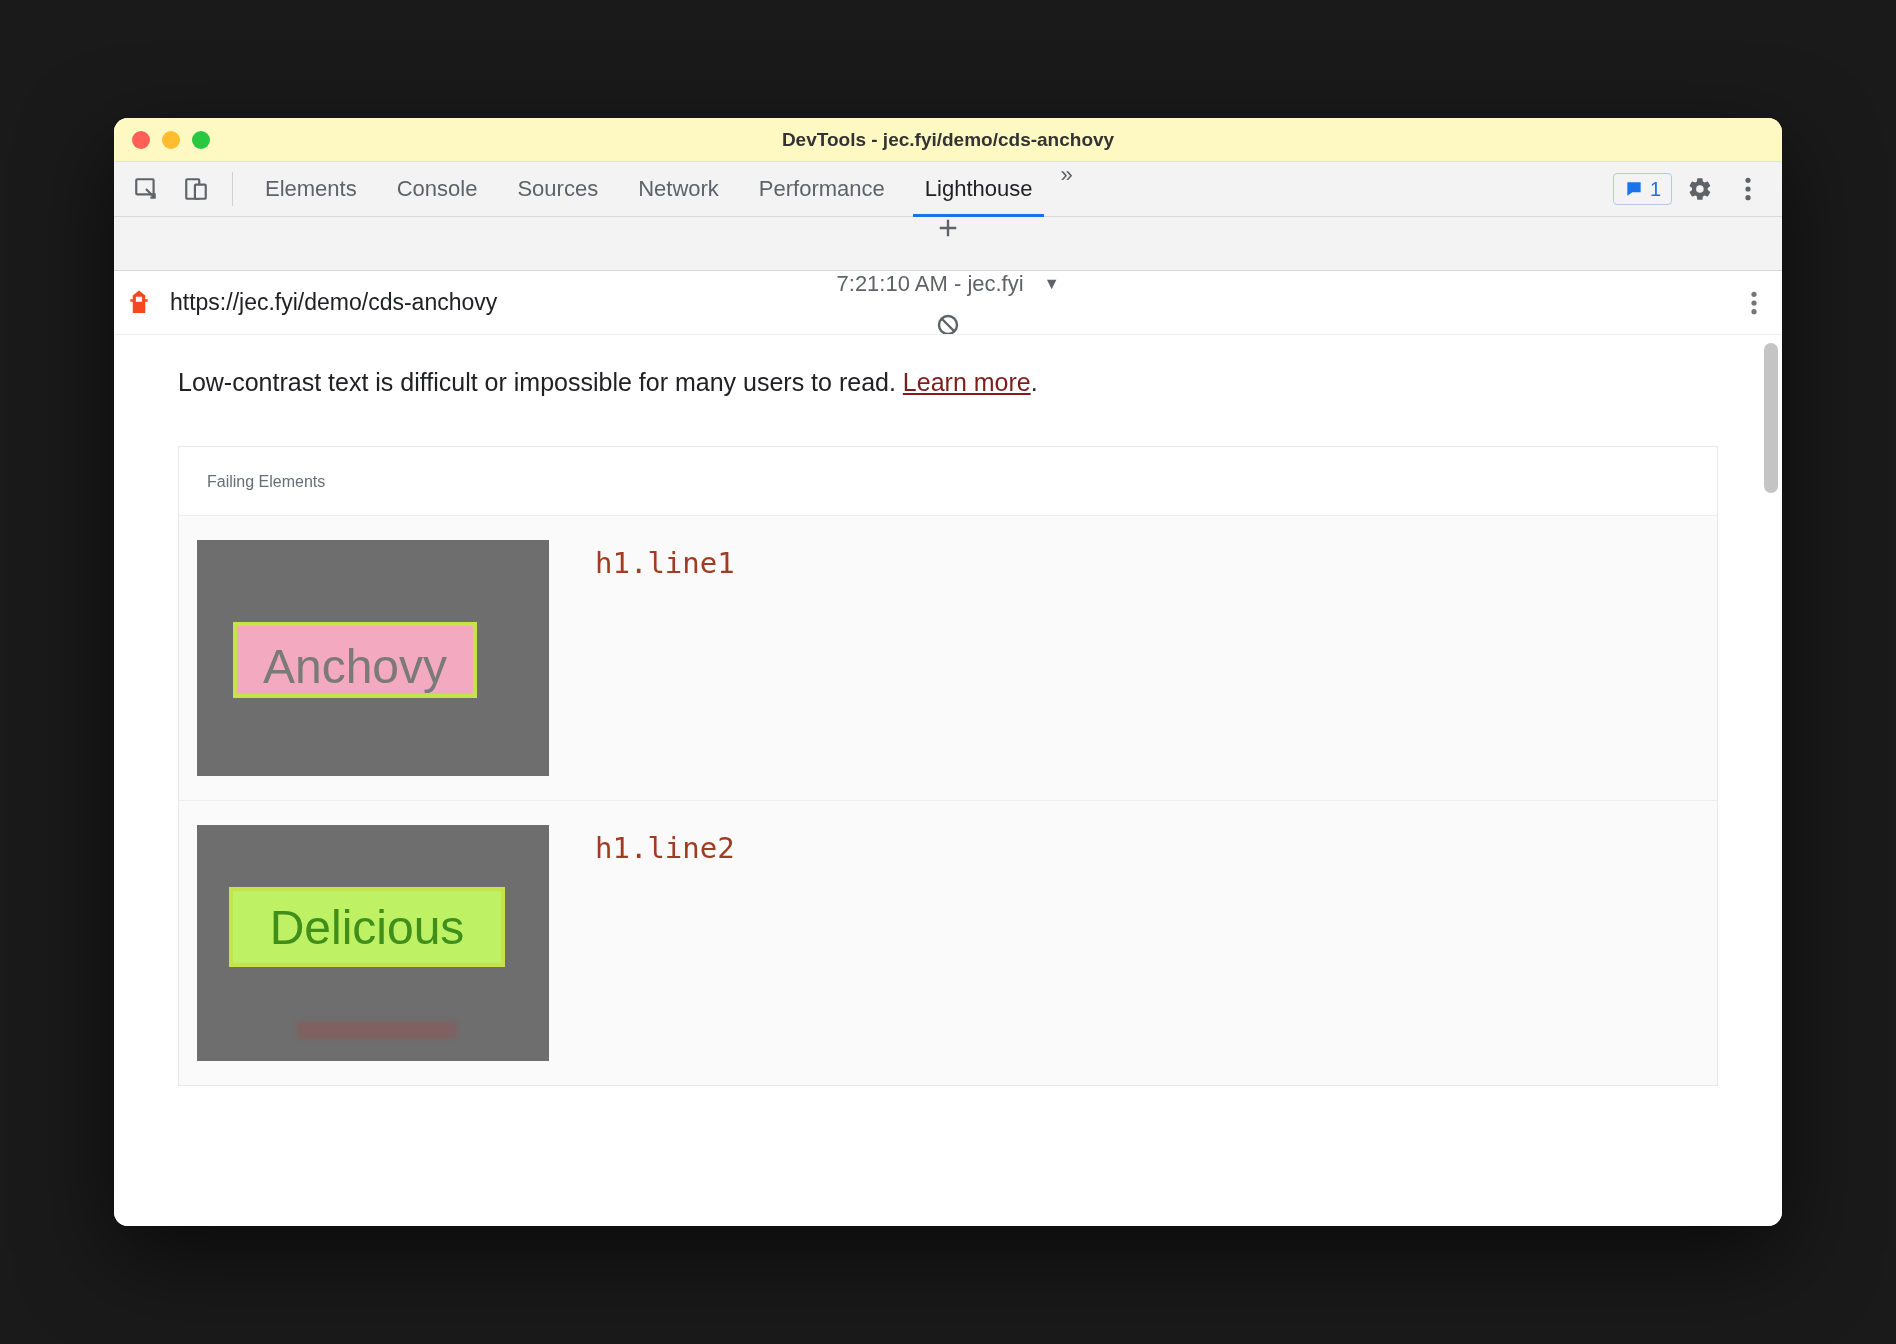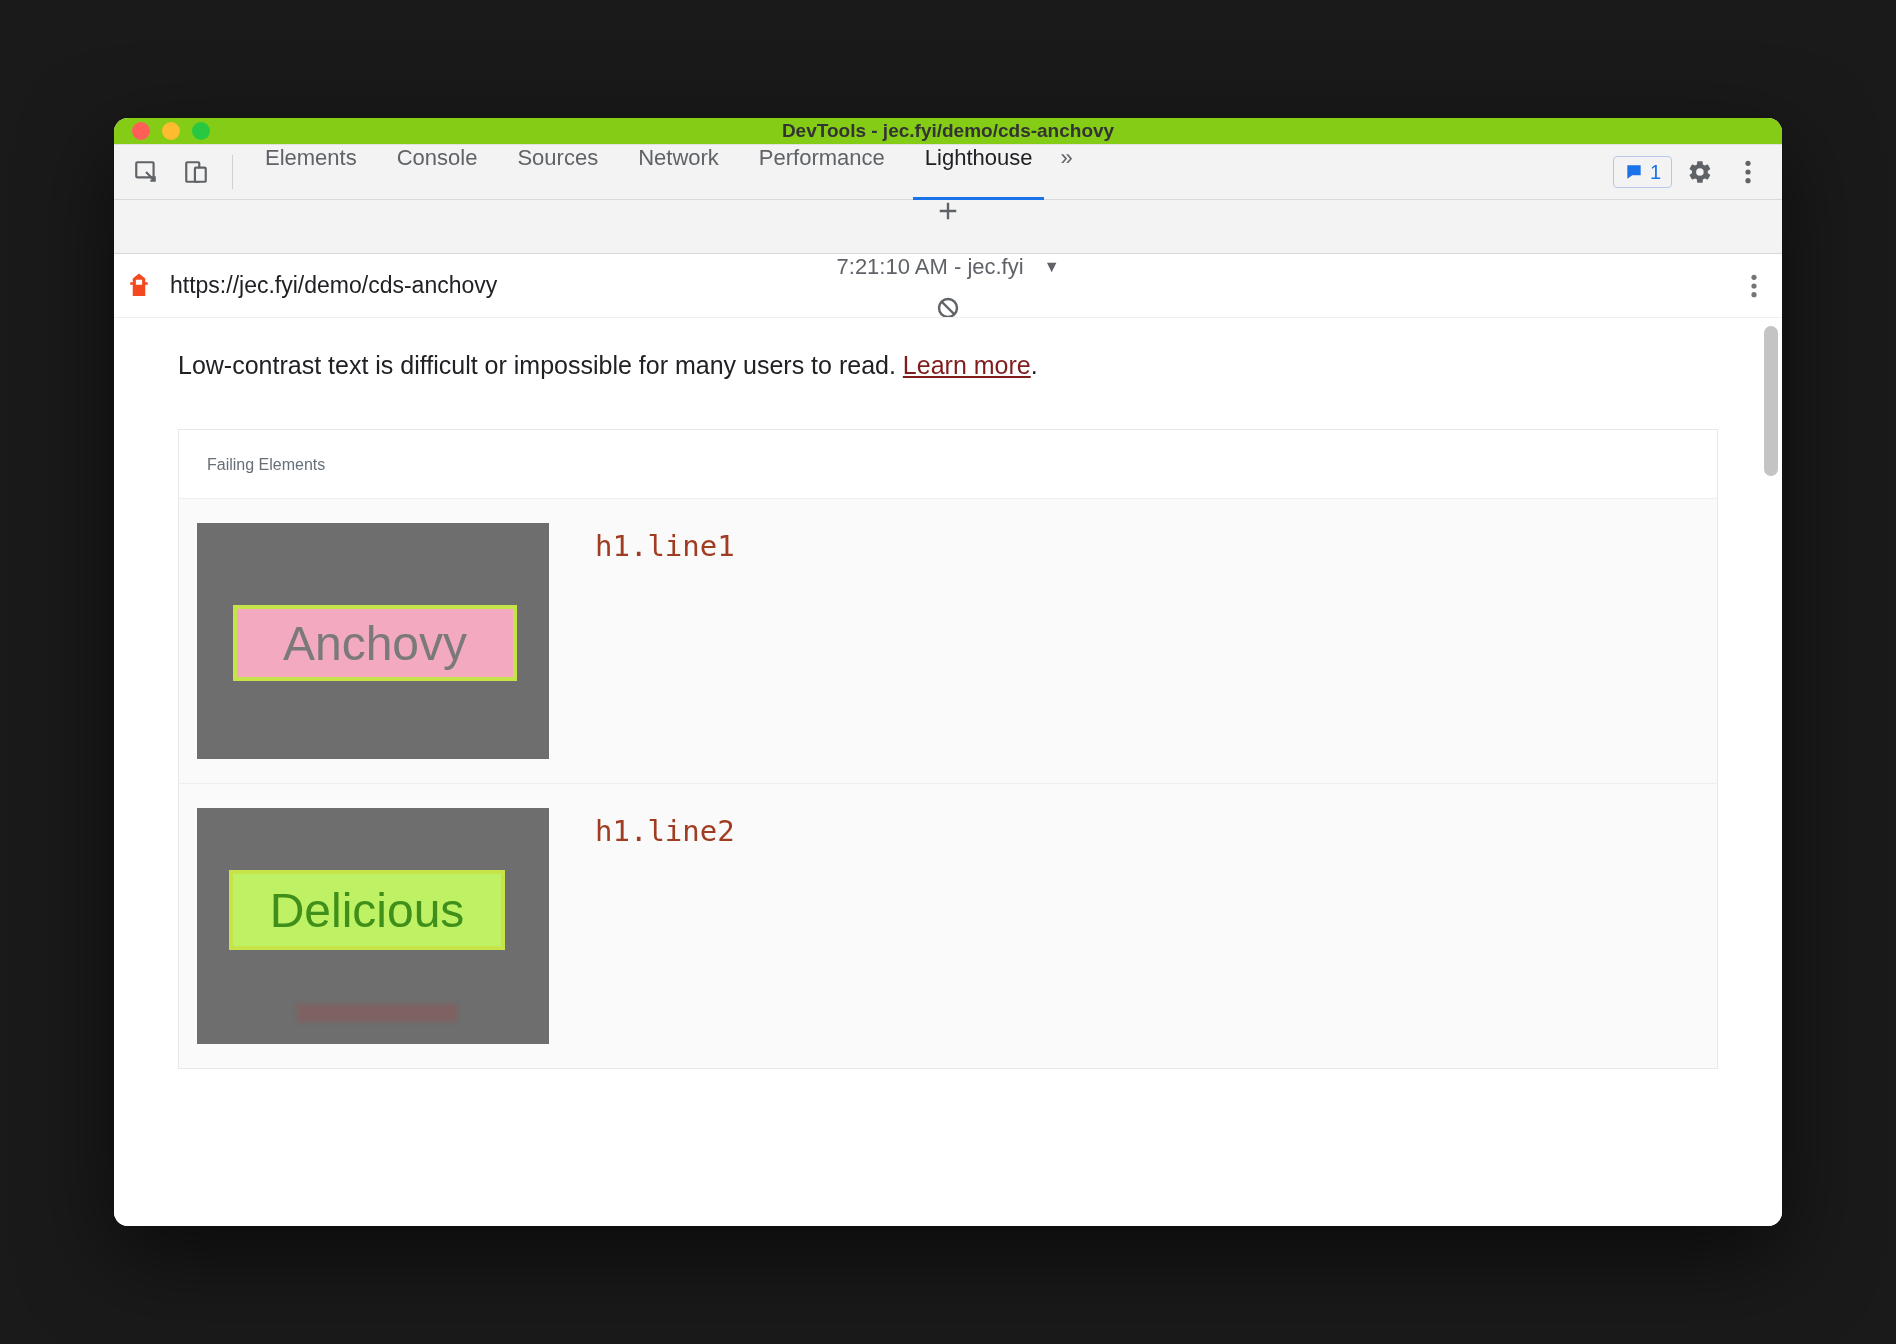--- a/index.html
+++ b/index.html
@@ -17,22 +17,22 @@
     height: 1108px;
     background: #fff;
     border-radius: 14px;
     box-shadow: 0 30px 90px rgba(0,0,0,0.6), 0 0 0 1px rgba(0,0,0,0.05);
     overflow: hidden;
     display: flex;
     flex-direction: column;
     position: relative;
   }
   .titlebar {
-    height: 27px;
-    background: #84cc16;
+    height: 44px;
+    background: #fef9c3;
     display: flex;
     align-items: center;
     padding: 0 18px;
     position: relative;
     border-bottom: 1px solid #e1e1e1;
   }
   .traffic-lights { display: flex; gap: 12px; }
   .light { width: 18px; height: 18px; border-radius: 50%; }
   .light.red { background: #ff5f57; }
   .light.yellow { background: #febc2e; }
@@ -64,21 +64,21 @@
   .ts-iconbtn {
     width: 40px; height: 55px;
     display: flex; align-items: center; justify-content: center;
     color: #5f6368;
     cursor: pointer;
   }
   .vdivider { width: 1px; height: 34px; background: #d0d0d0; margin: 0 6px; align-self: center;}
   .tabs-mid { display: flex; align-items: center; }
   .tab {
     padding: 0 20px;
-    display: flex; align-items: flex-start;
+    display: flex; align-items: center;
     font-size: 22px;
     color: #5f6368;
     cursor: pointer;
     height: 55px;
     position: relative;
   }
   .tab.active {
     color: #202124;
     font-weight: 500;
   }
@@ -185,23 +185,24 @@
   }
   .shot .hl {
     position: absolute;
     border: 4px solid #c7e34a;
     display:flex; align-items:center; justify-content:center;
     font-size: 48px;
     font-family: inherit;
     filter: blur(0.6px);
   }
   .hl.anchovy {
-    left: 36px; top: 82px; width: 284px; height: 76px;
+    left: 36px; top: 82px; width: 244px; height: 76px;
     background: #f3a9c0;
     color: #7a7a7a;
+    align-items: flex-end;
   }
   .hl.delicious {
     left: 32px; top: 62px; width: 276px; height: 80px;
     background: #bef264;
     color: #3f8f1a;
   }
   .shot .faint {
     position:absolute;
     left: 100px; bottom: 22px;
     width: 160px; height: 18px;

